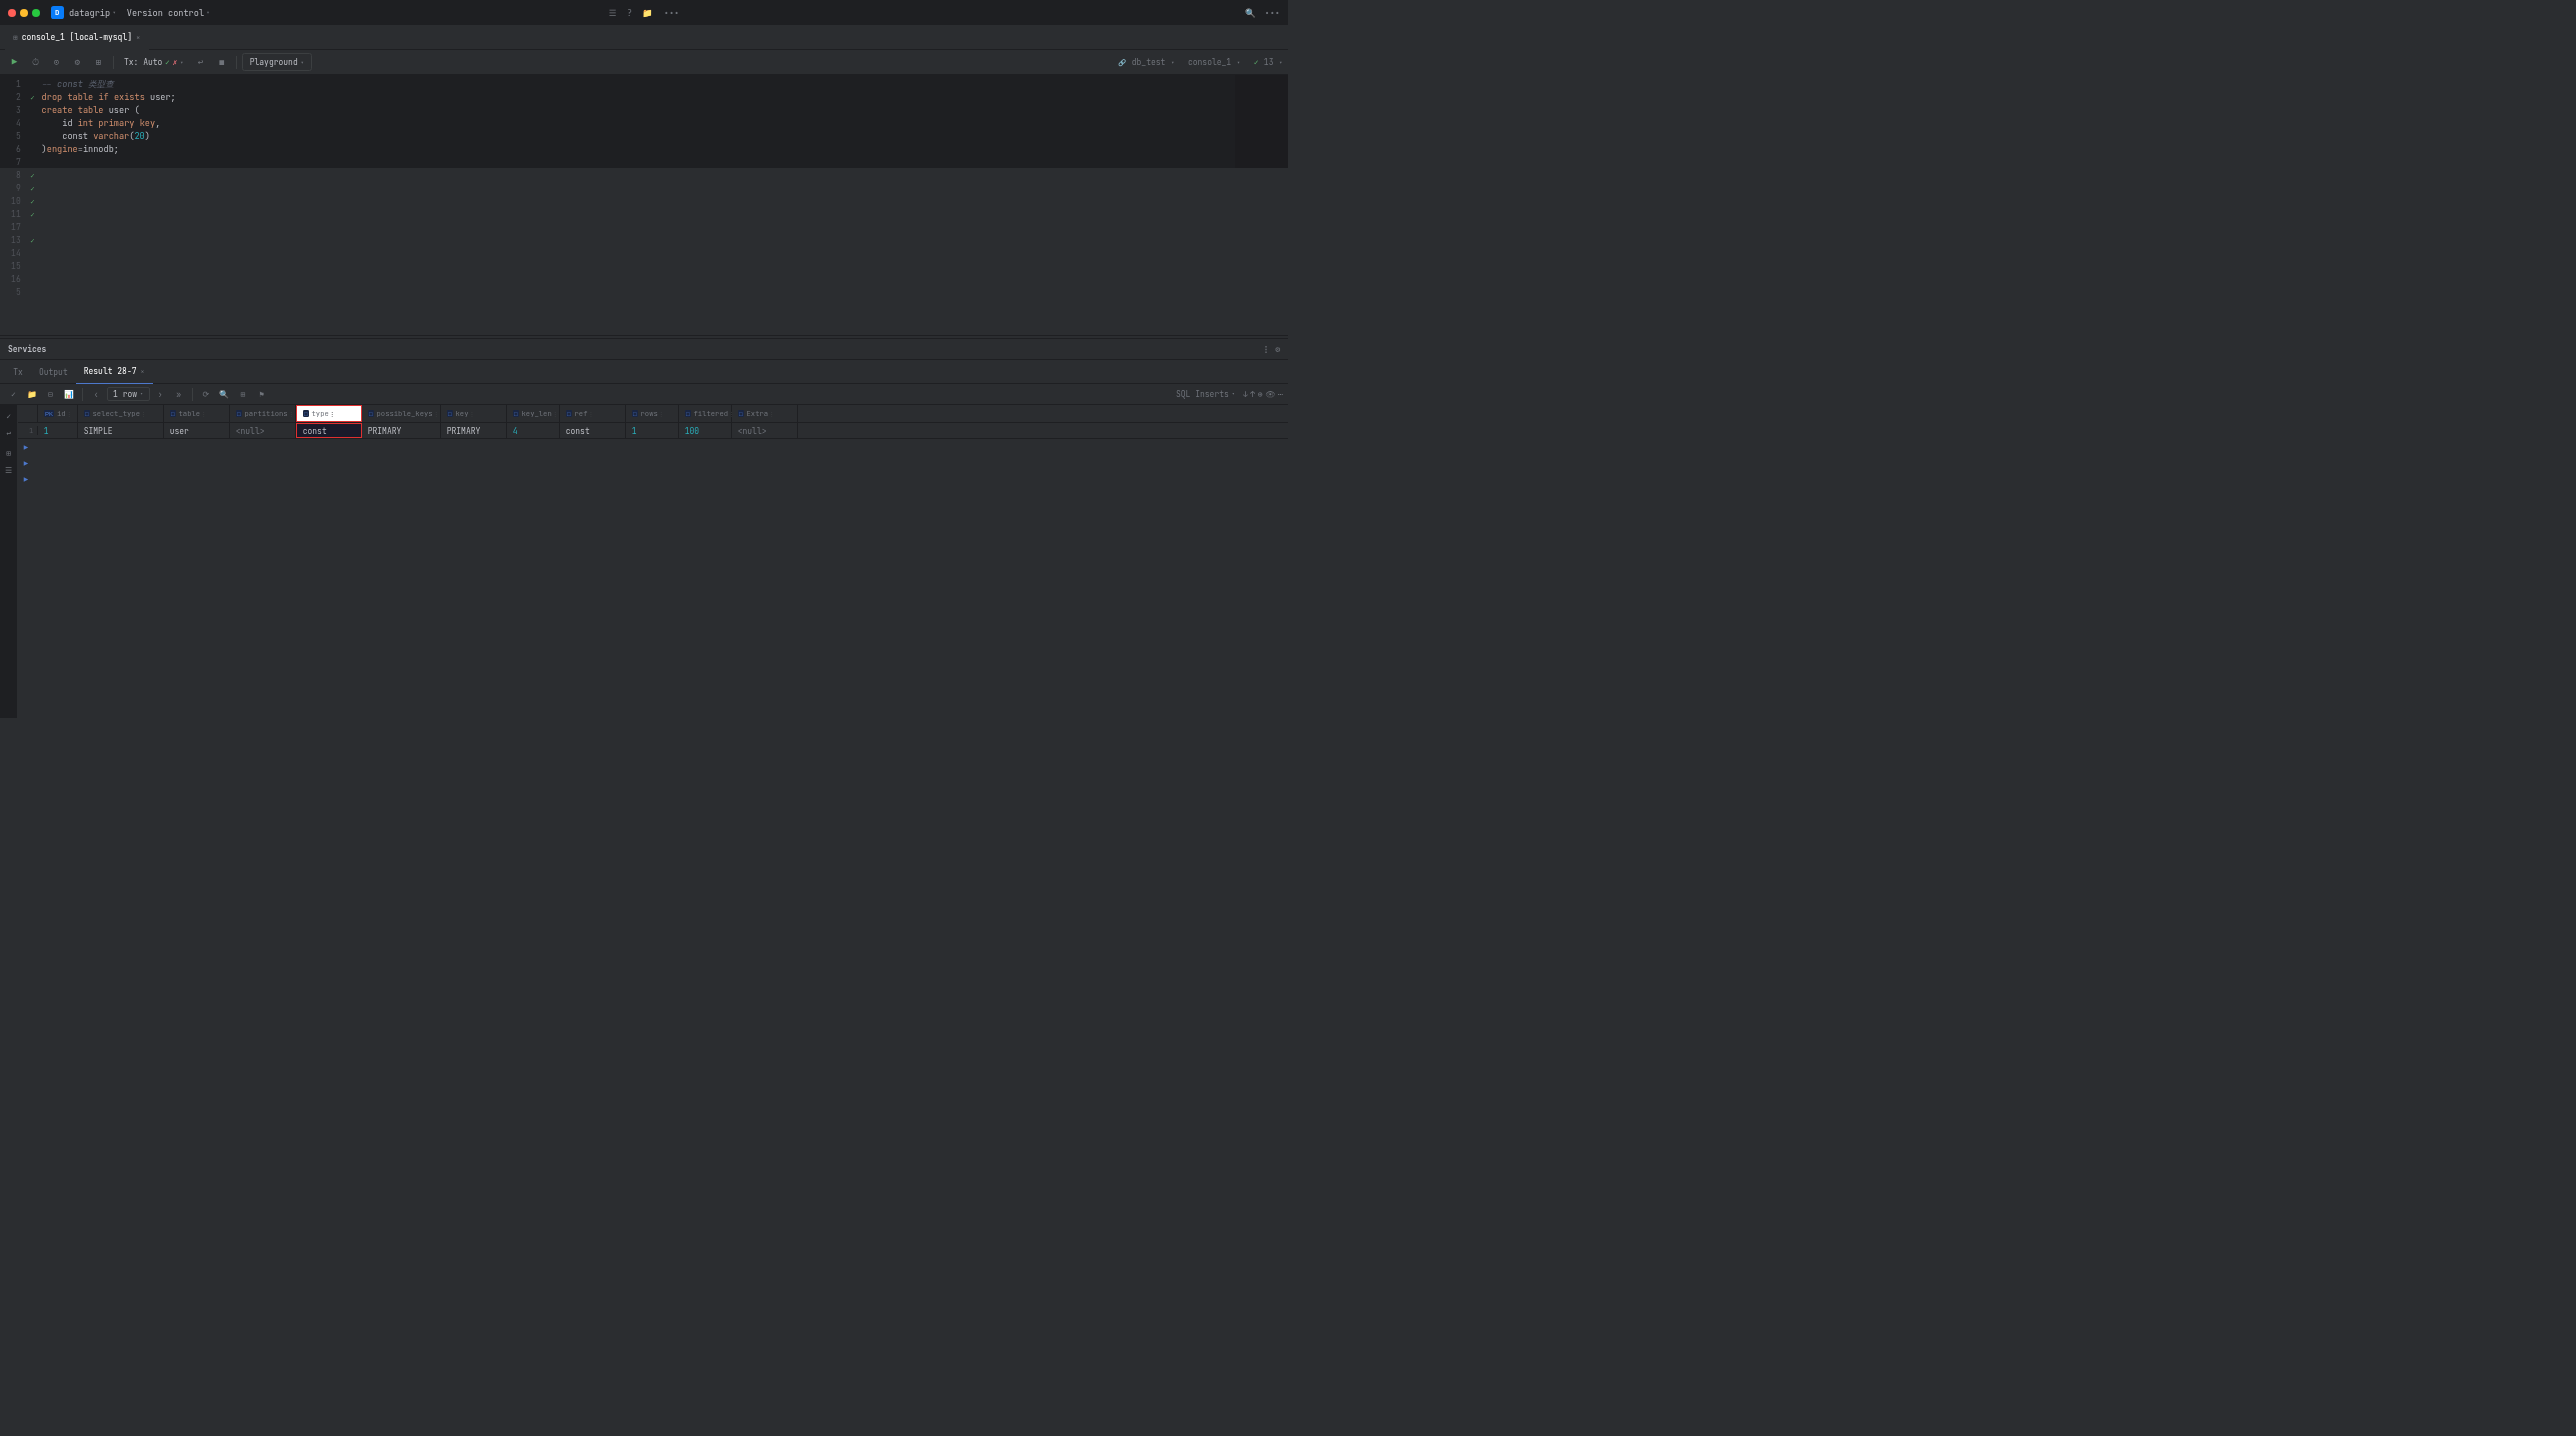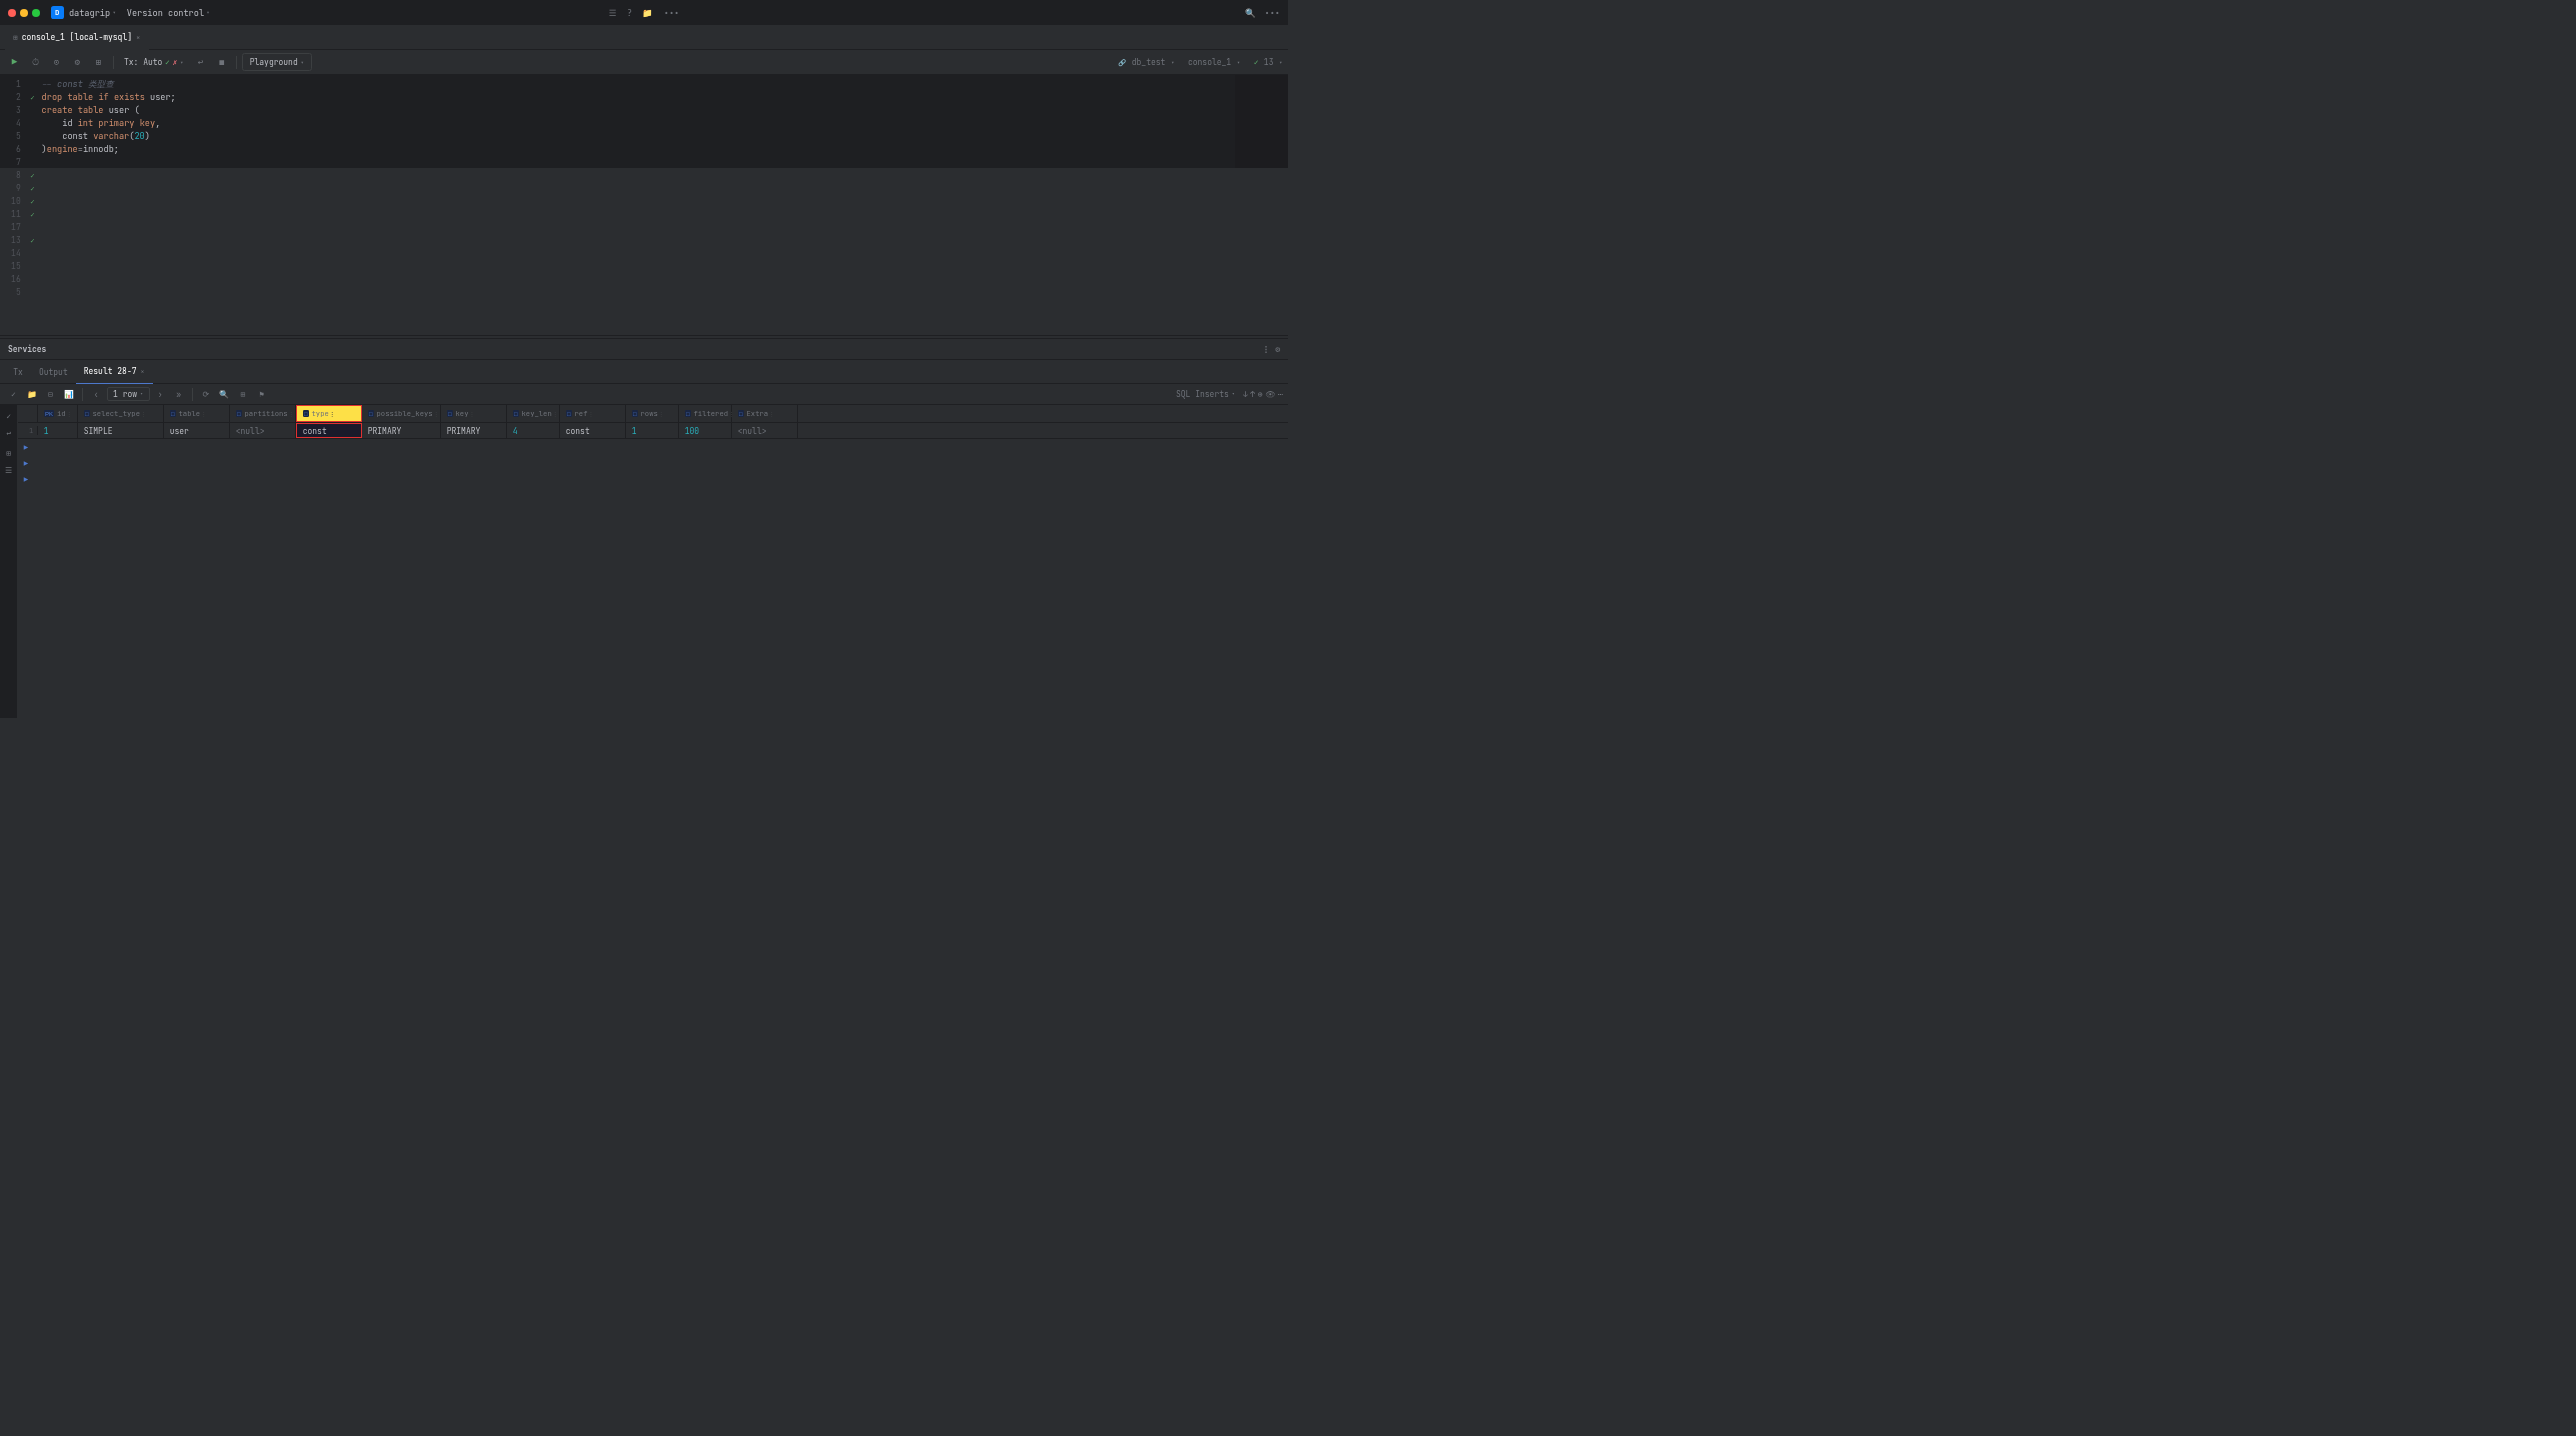--- a/index.html
+++ b/index.html
@@ -737,21 +737,21 @@
           <div class="result-header-cell col-table" style="width:66px;">
             <span class="col-icon">□</span>
             <span>table</span>
             <span class="col-resize">⁝</span>
           </div>
           <div class="result-header-cell col-partitions" style="width:66px;">
             <span class="col-icon">□</span>
             <span>partitions</span>
             <span class="col-resize">⁝</span>
           </div>
-          <div class="result-header-cell col-type" style="width:66px; border:1.3px solid #e03030; background:#fde047;">
+          <div class="result-header-cell col-type" style="width:66px; border:1.3px solid #e03030; background:#ffffff;">
             <span class="col-icon">□</span>
             <span>type</span>
             <span class="col-resize">⁝</span>
           </div>
           <div class="result-header-cell col-possible-keys" style="width:79px;">
             <span class="col-icon">□</span>
             <span>possible_keys</span>
             <span class="col-resize">⁝</span>
           </div>
           <div class="result-header-cell col-key" style="width:66px;">

